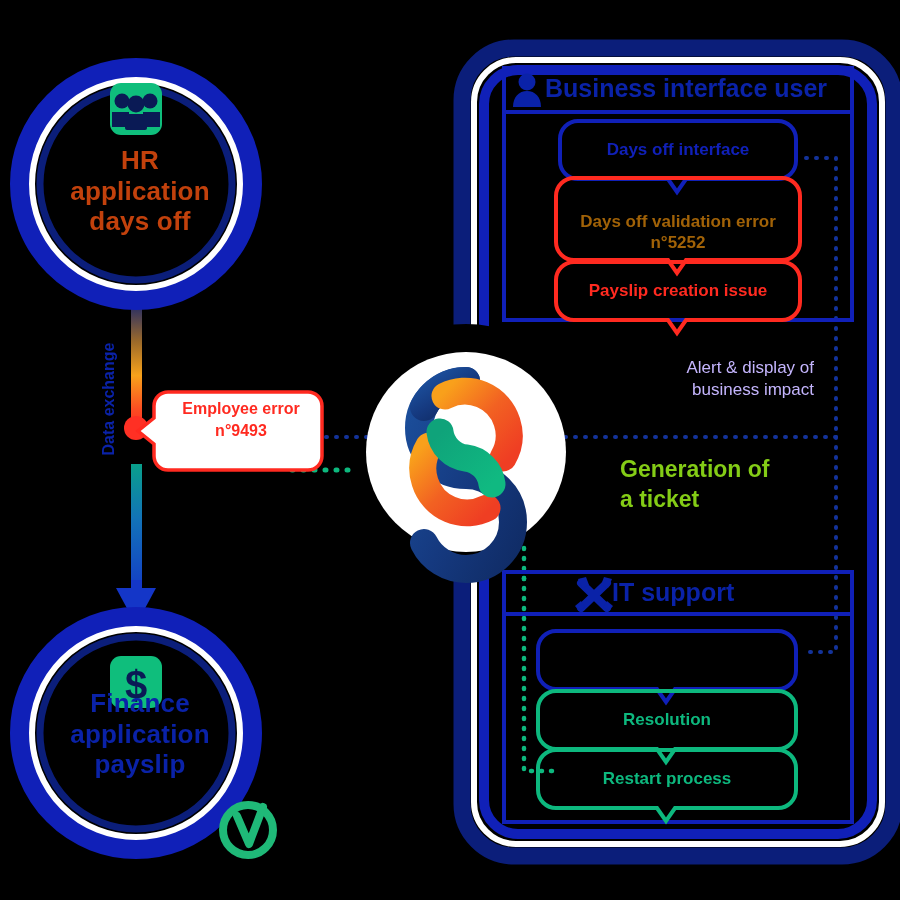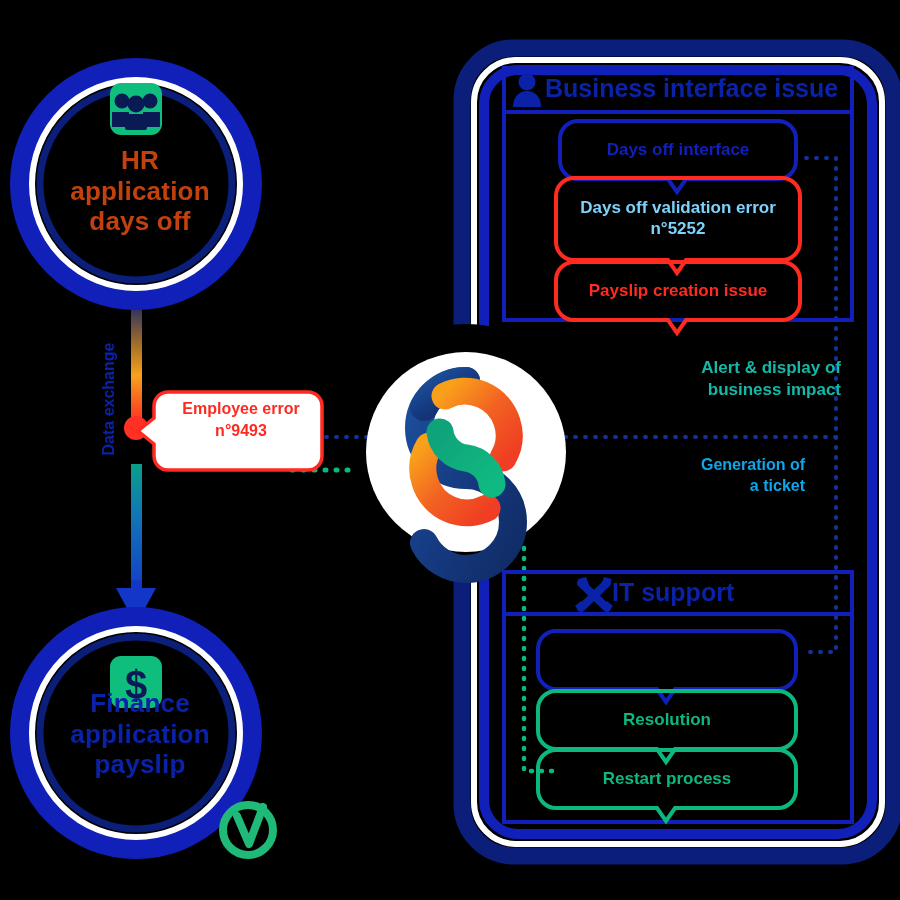--- a/index.html
+++ b/index.html
@@ -18,24 +18,24 @@
   #data-exchange{position:absolute;left:-1px;top:390px;width:220px;
       transform:rotate(-90deg);transform-origin:50% 50%;
       font-size:16px;font-weight:bold;color:#0A22A8;text-align:center;}
 
   .node{position:absolute;display:flex;align-items:center;justify-content:center;
         text-align:center;font-weight:bold;font-size:17px;line-height:1.22;box-sizing:border-box;}
 
   #bi-title{position:absolute;left:545px;top:74px;font-size:25px;font-weight:bold;color:#0A22A8;}
   #it-title{position:absolute;left:612px;top:578px;font-size:25px;font-weight:bold;color:#0A22A8;}
 
-  #alert-txt{position:absolute;left:656px;top:357px;width:185px;text-align:right;
-      font-size:17px;font-weight:bold;color:#14b8a6;line-height:1.3;}
-  #ticket-txt{position:absolute;left:620px;top:455px;width:185px;text-align:right;
-      font-size:16px;font-weight:bold;color:#0ea5e9;line-height:1.3;}
+  #alert-txt{position:absolute;left:629px;top:357px;width:185px;text-align:right;
+      font-size:17px;font-weight:normal;color:#c4b5fd;line-height:1.3;}
+  #ticket-txt{position:absolute;left:620px;top:455px;width:185px;text-align:left;
+      font-size:23px;font-weight:bold;color:#84cc16;line-height:1.3;}
 
   #emp-err{position:absolute;left:160px;top:398px;width:162px;text-align:center;
       font-size:16px;font-weight:bold;color:#FF2A20;line-height:1.35;}
 </style>
 </head>
 <body>
 
 <div id="stage">
 
   <svg id="scene" viewBox="0 0 900 900">
@@ -227,25 +227,25 @@
 
   <div class="lbl" id="fin-label" style="white-space:pre-line;">Finance
 application
 payslip</div>
 
   <div id="data-exchange">Data exchange</div>
 
   <div id="emp-err" style="white-space:pre-line;">Employee error
 n°9493</div>
 
-  <div id="bi-title">Business interface issue</div>
+  <div id="bi-title">Business interface user</div>
 
   <div class="node navy" style="left:560px;top:121px;width:236px;height:58px;color:#1020B8;white-space:pre-line;">Days off interface</div>
 
-  <div class="node red" style="left:556px;top:178px;width:244px;height:82px;color:#7dd3fc;white-space:pre-line;">Days off validation error
+  <div class="node red" style="left:556px;top:192px;width:244px;height:82px;color:#a16207;white-space:pre-line;">Days off validation error
 n°5252</div>
 
   <div class="node red" style="left:556px;top:262px;width:244px;height:58px;color:#FF2A20;white-space:pre-line;">Payslip creation issue</div>
 
   <div id="alert-txt" style="white-space:pre-line;">Alert &amp; display of
 business impact</div>
 
   <div id="ticket-txt" style="white-space:pre-line;">Generation of
 a ticket</div>
 

